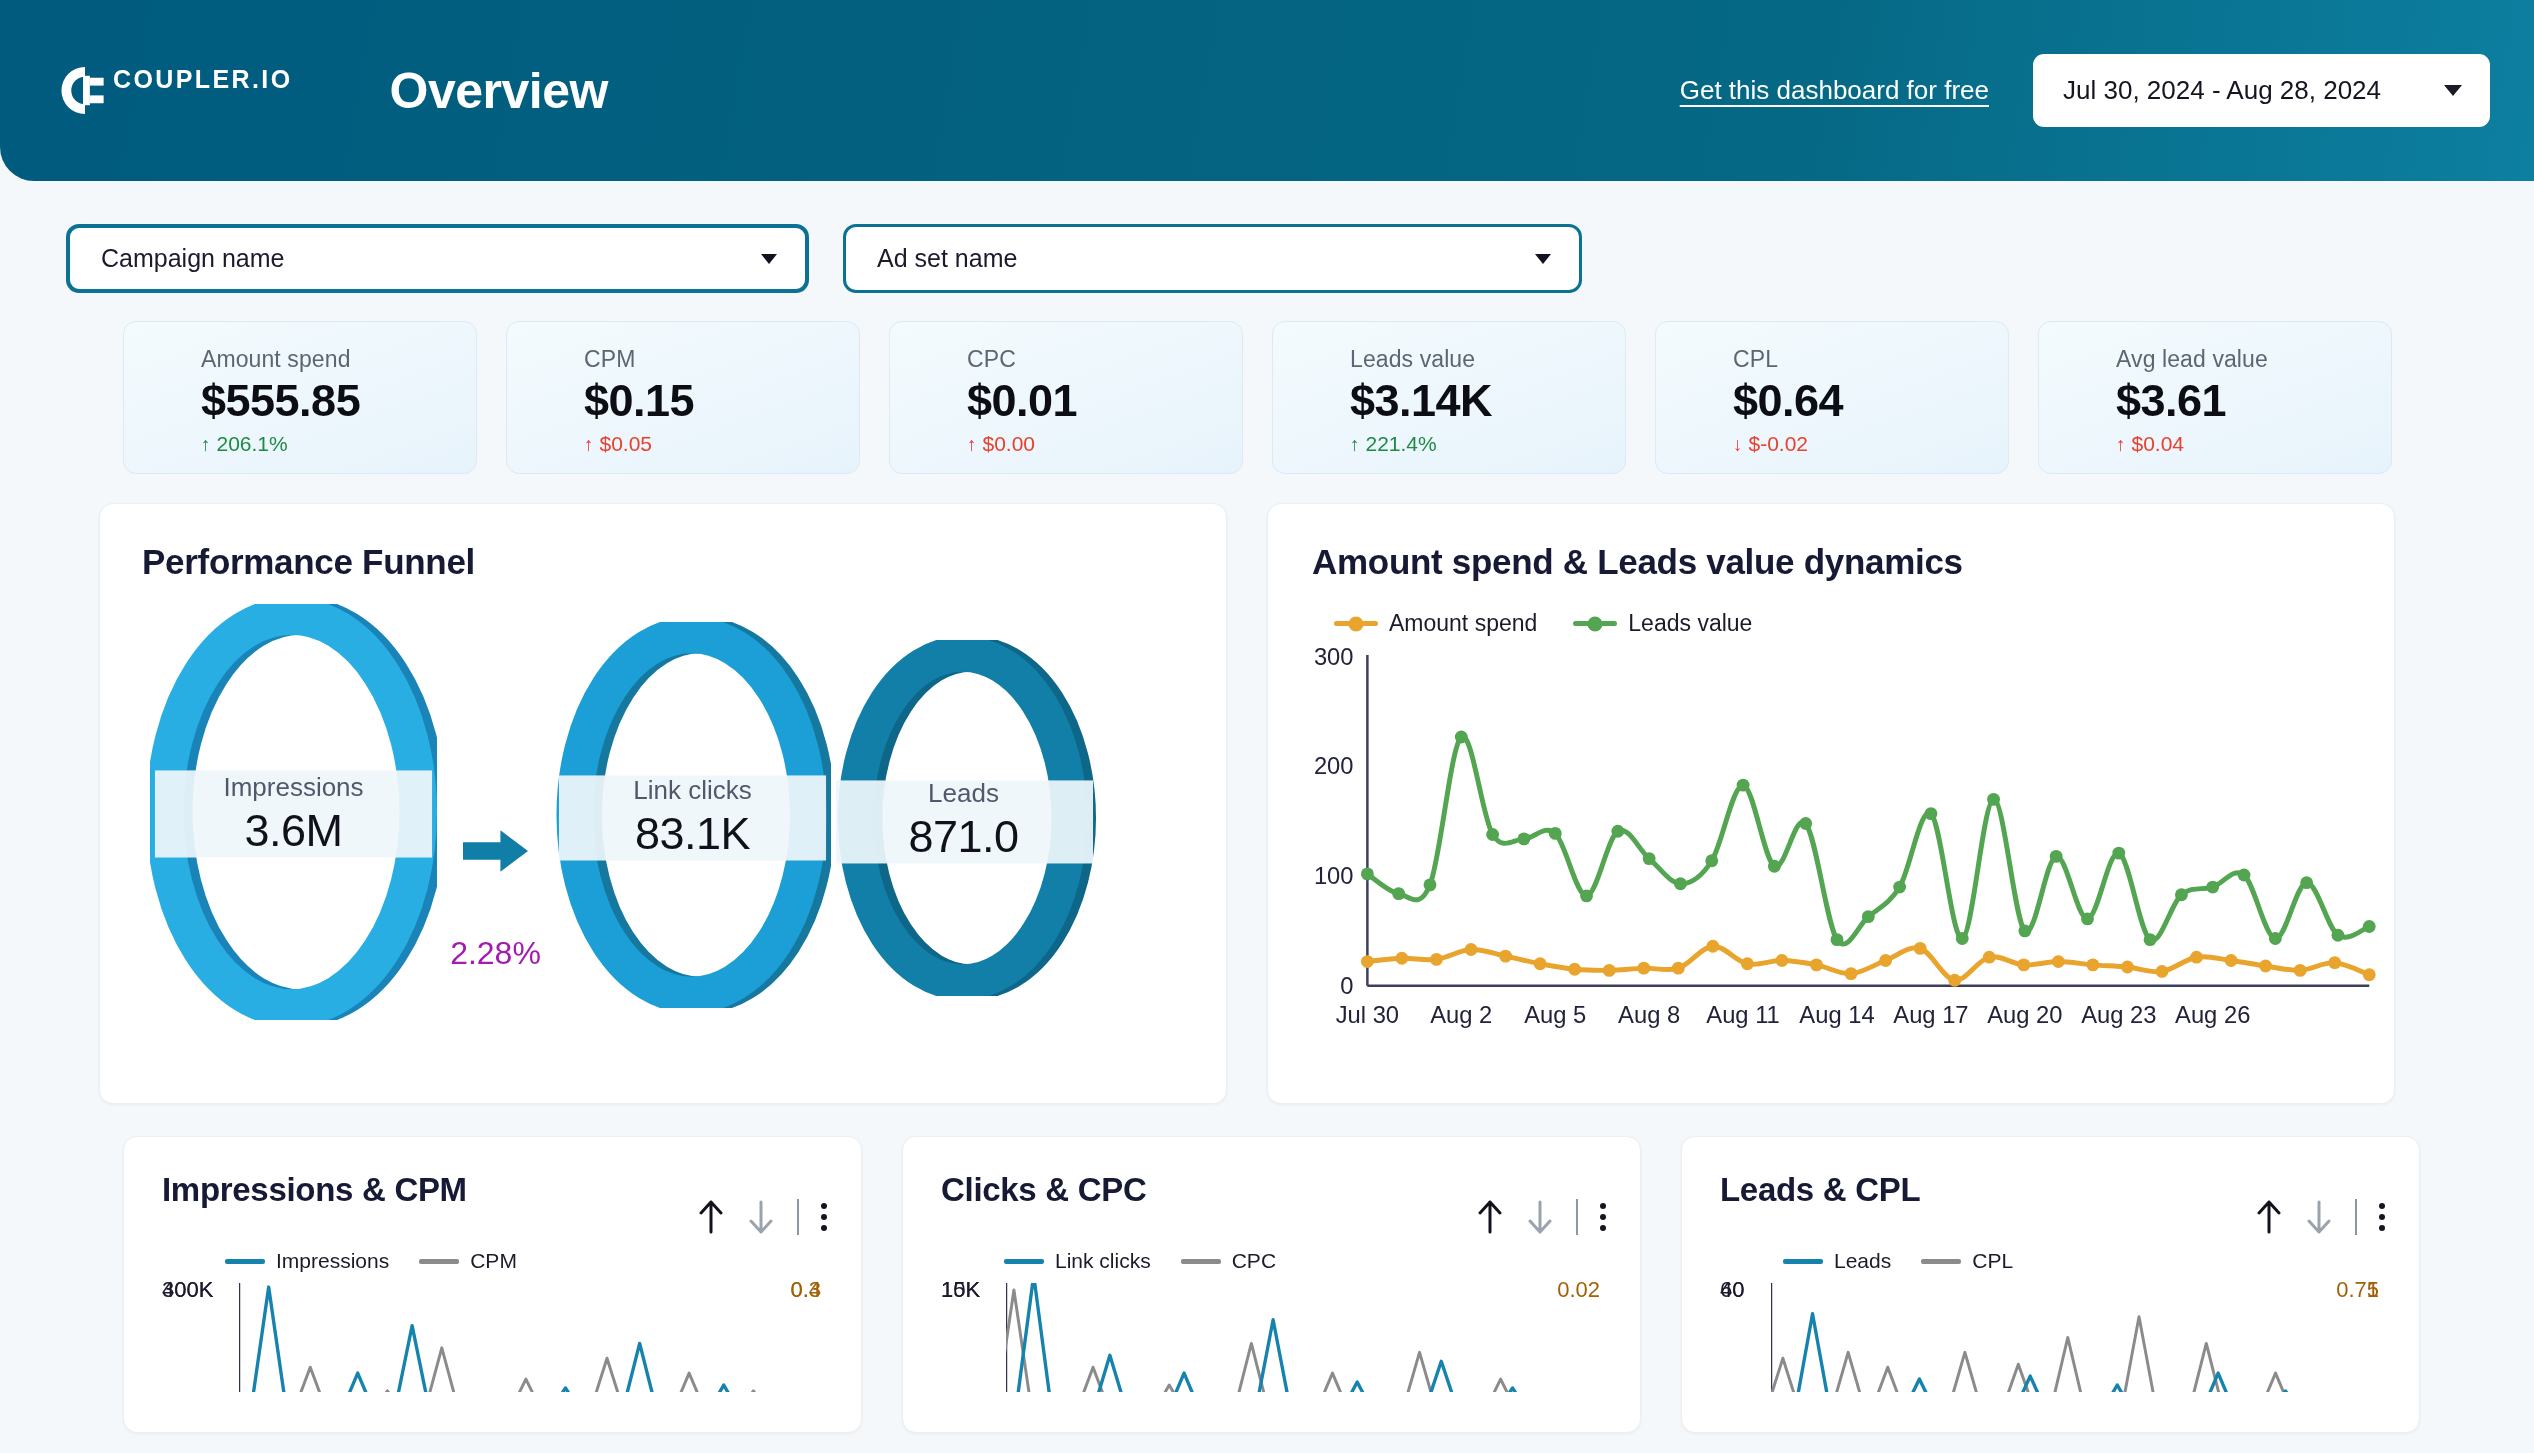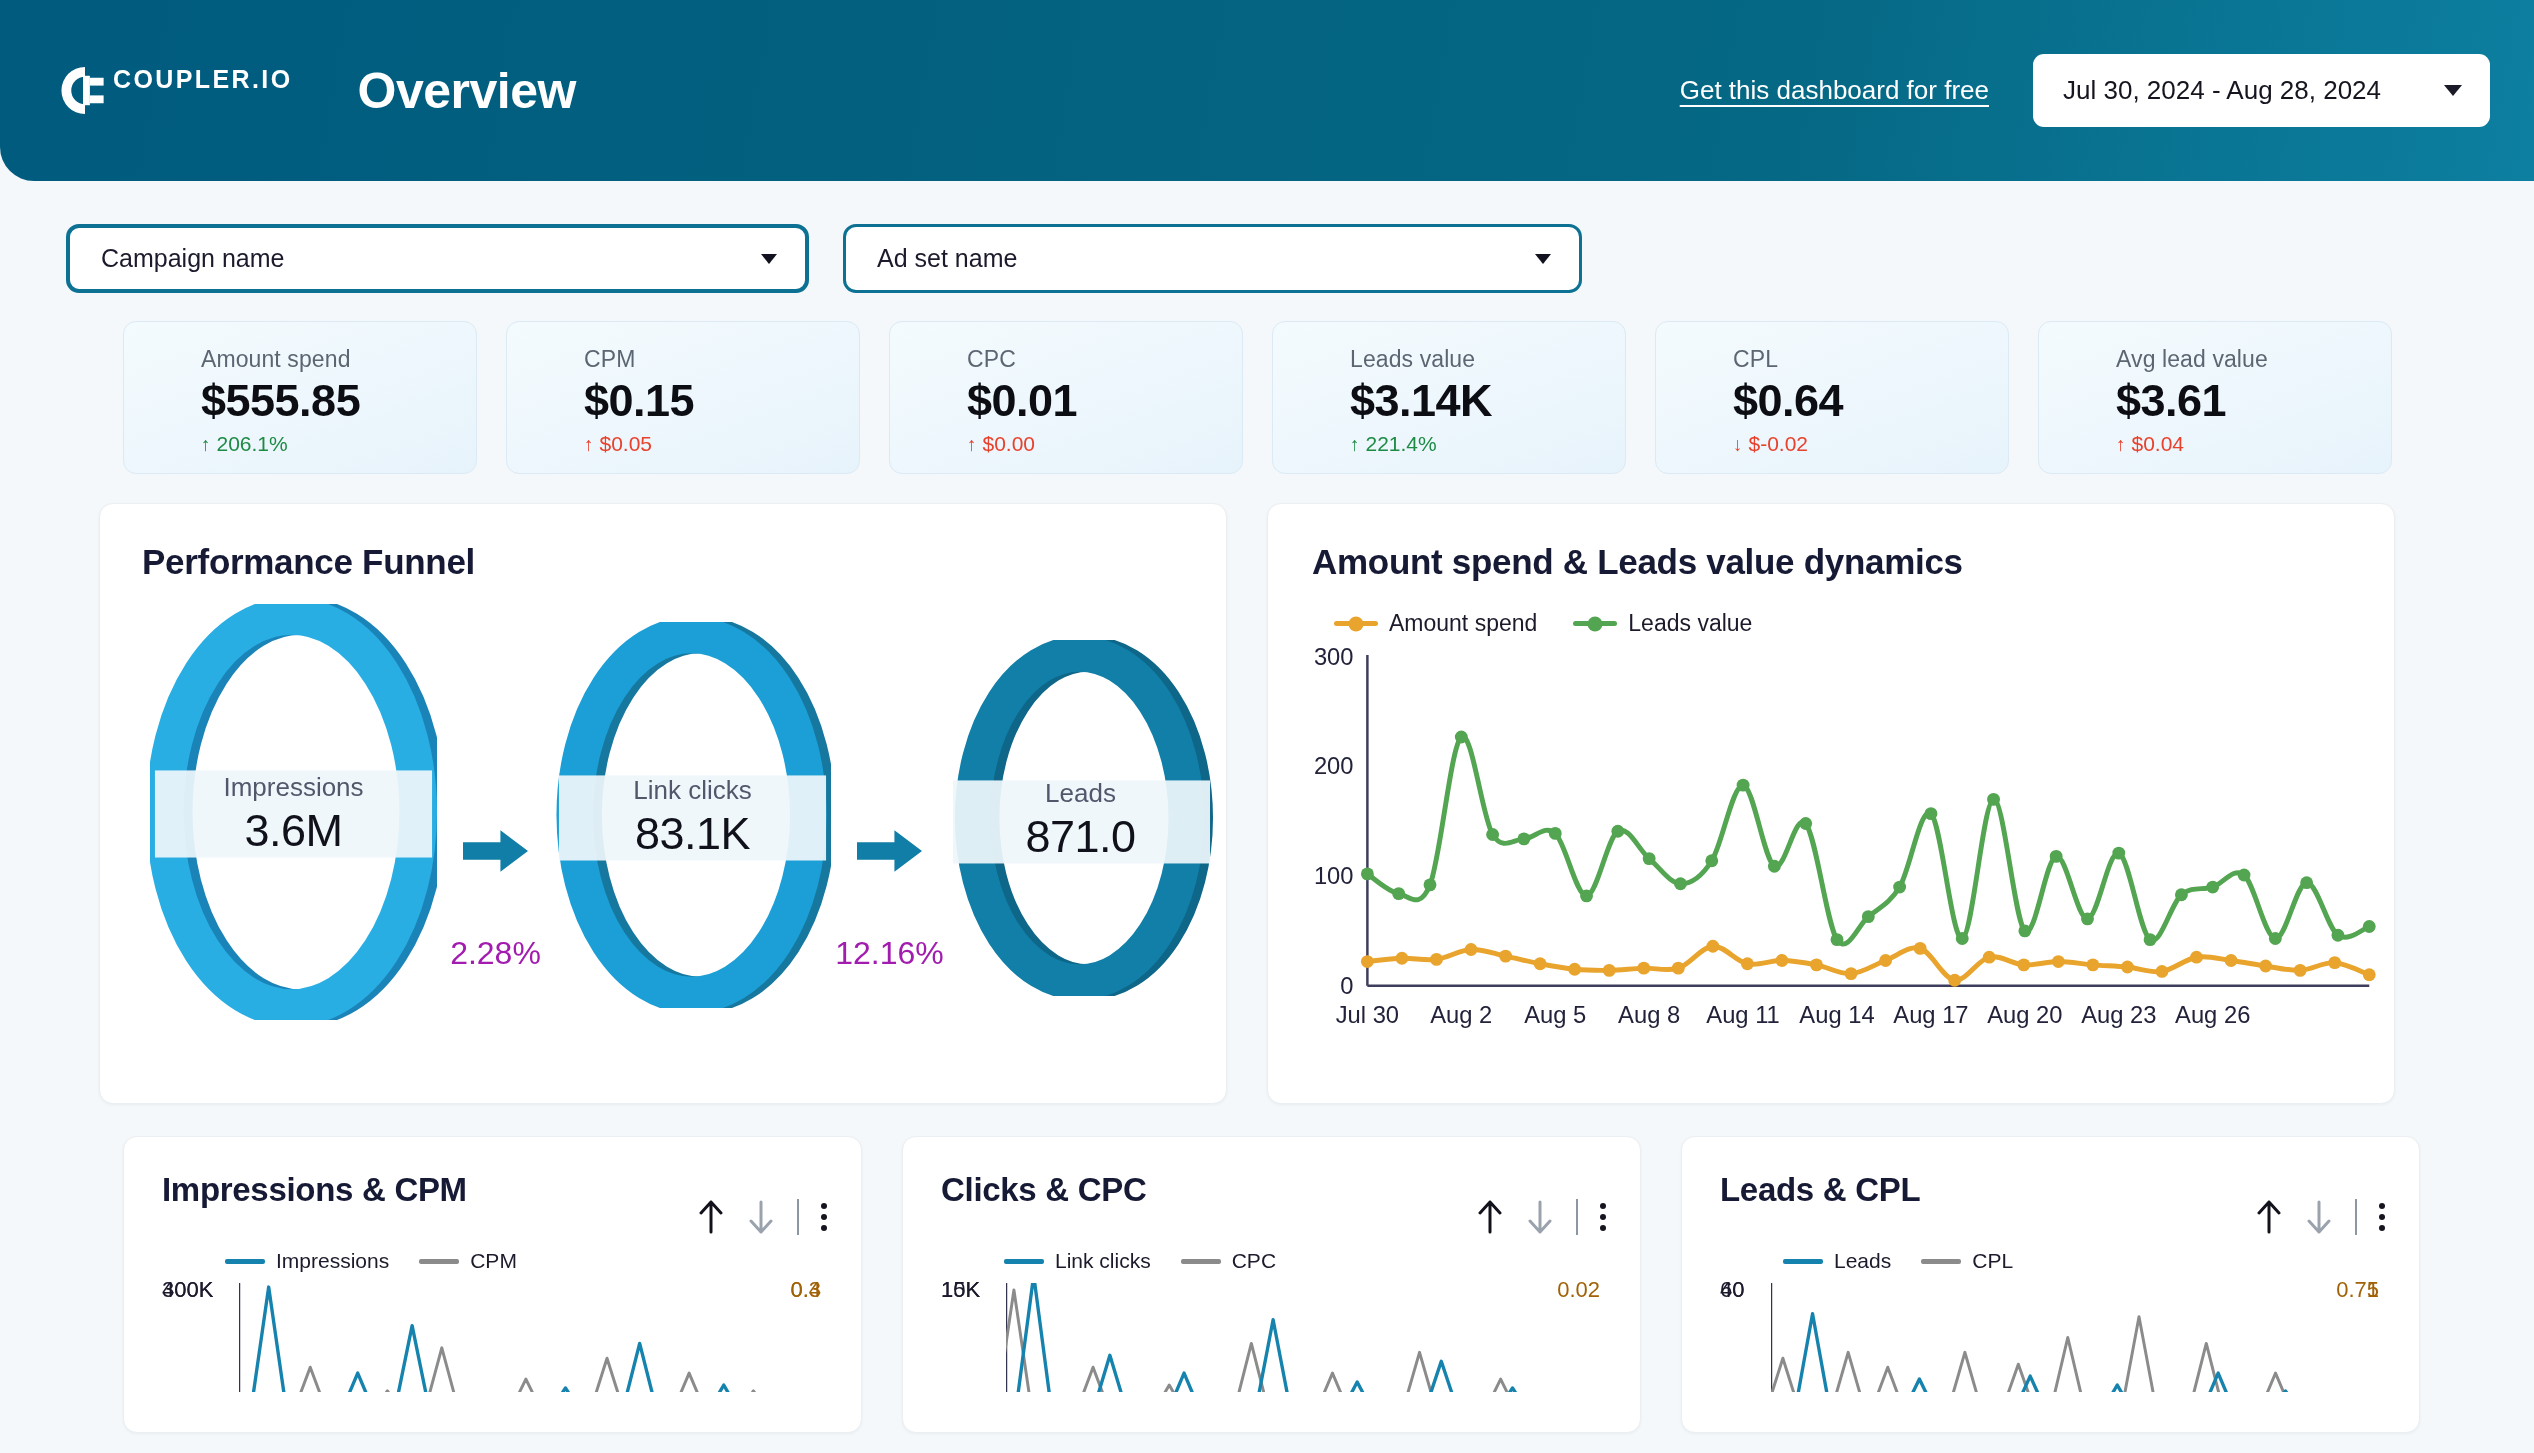--- a/index.html
+++ b/index.html
@@ -21,21 +21,21 @@
     padding: 0 44px 0 59px;
   }
   .logo-wrap { display: flex; gap: 4px; }
   .logo-mark { width: 50px; height: 51px; flex: none; }
   .logo-text {
     color: #ffffff; font-size: 25px; font-weight: 700;
     letter-spacing: 2.4px; white-space: nowrap;
   }
   .page-title {
     color: #ffffff; font-size: 50px; font-weight: 700;
-    margin-left: 65px; letter-spacing: -0.5px; white-space: nowrap;
+    margin-left: 97px; letter-spacing: -0.5px; white-space: nowrap;
   }
   .header-right {
     margin-left: auto; display: flex; align-items: center; gap: 44px;
   }
   .free-link {
     color: #ffffff; font-size: 26px; text-decoration: underline;
     text-underline-offset: 6px; white-space: nowrap; cursor: pointer;
   }
   .demo-btn {
     background: #23b0e8; color: #ffffff; border: none;
@@ -257,26 +257,20 @@
           <ellipse cx="148" cy="195" rx="118" ry="182" fill="none" stroke="#16789f" stroke-width="37"></ellipse>
           <ellipse cx="139" cy="195" rx="118" ry="182" fill="none" stroke="#1b9fd6" stroke-width="37"></ellipse>
           <rect x="5" y="155" width="270" height="86" fill="#eef6fb" opacity="0.93"></rect>
         </svg>
         <div class="ring-center">
           <div class="ring-name">Link clicks</div>
           <div class="ring-val">83.1K</div>
         </div>
       </div>
 
-      <div class="conv-wrap" style="height:416px; width:117px;">
-        <svg class="arrow-ico" width="65" height="46" viewBox="0 0 66 46" style="margin-top:176px">
-          <path d="M0,14 L38,14 L38,2 L66,23 L38,44 L38,32 L0,32 Z" fill="#107ea6"></path>
-        </svg>
-        <div class="conv-pct" style="margin-top:61px">12.16%</div>
-      </div>
 
       <div class="ring-block" style="margin-top:36px">
         <svg width="265" height="356" viewBox="0 0 268 360">
           <ellipse cx="142" cy="180" rx="108" ry="166" fill="none" stroke="#0e6688" stroke-width="36"></ellipse>
           <ellipse cx="133" cy="180" rx="108" ry="166" fill="none" stroke="#127fa8" stroke-width="36"></ellipse>
           <rect x="5" y="142" width="260" height="84" fill="#eef6fb" opacity="0.93"></rect>
         </svg>
         <div class="ring-center">
           <div class="ring-name">Leads</div>
           <div class="ring-val">871.0</div>

